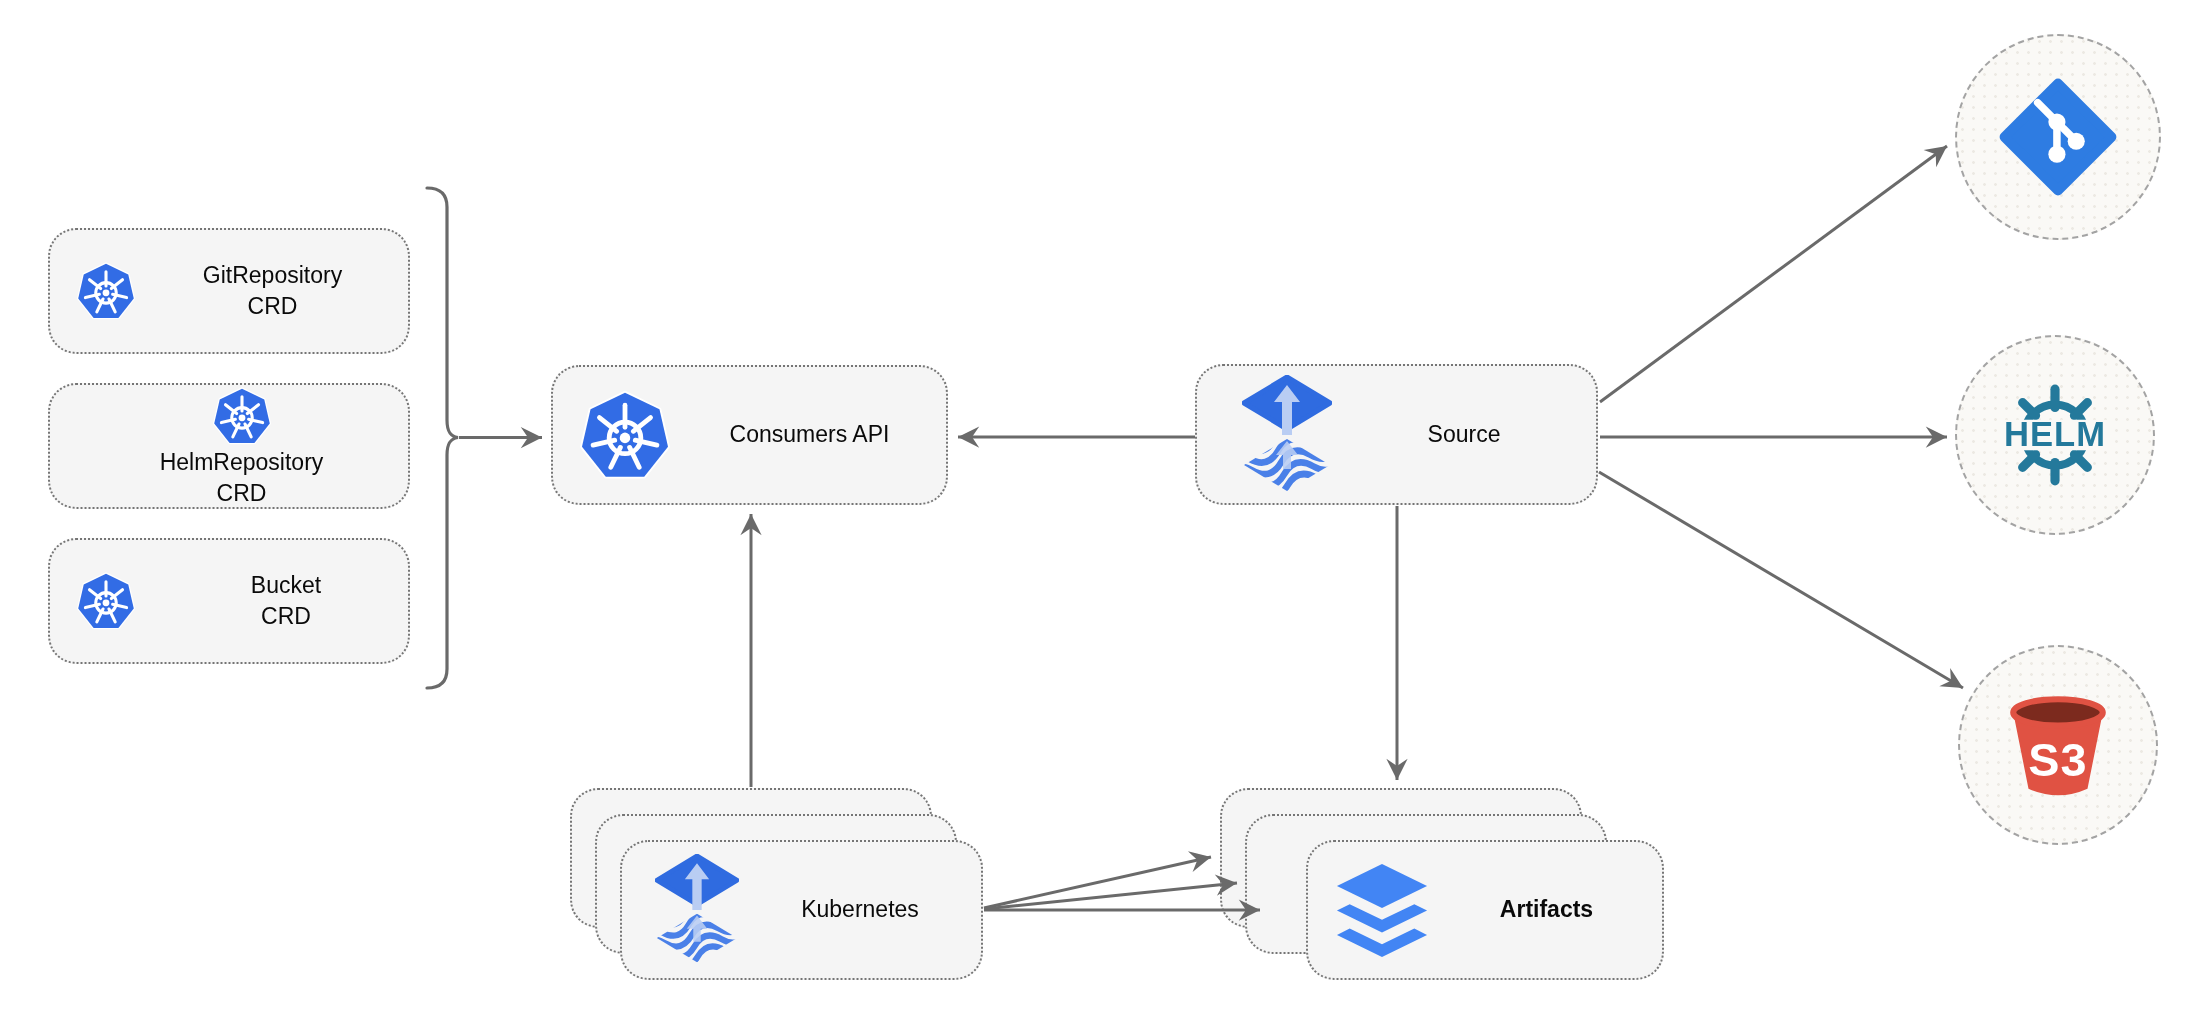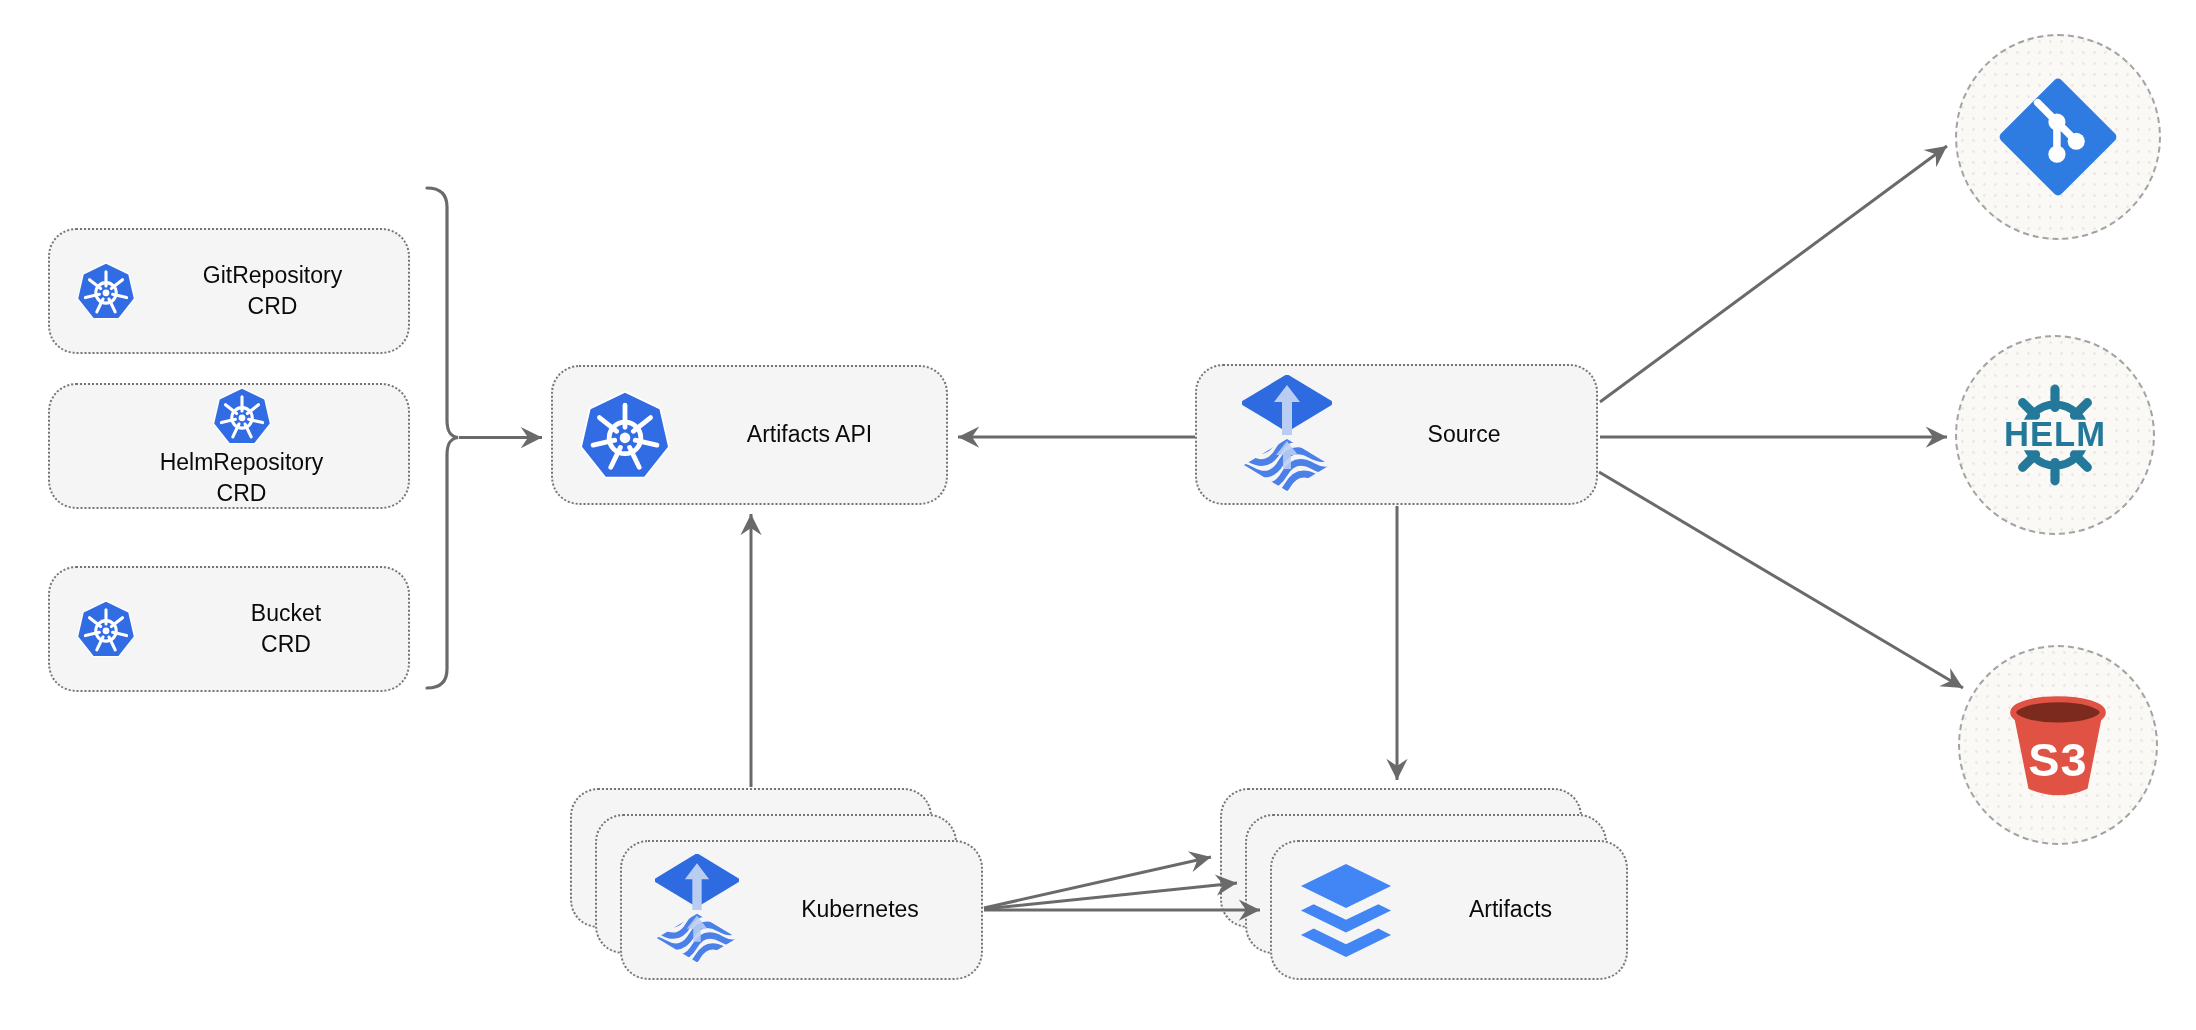--- a/index.html
+++ b/index.html
@@ -12,34 +12,34 @@
     position:absolute;box-sizing:border-box;background:#f5f5f5;
     border:2.6px dotted #757575;border-radius:28px;
     display:flex;align-items:center;
   }
   .node .label{
     flex:1;text-align:center;font-size:23px;line-height:1.35;color:#0a0a0a;
   }
   .icon{flex:0 0 auto;display:block;}
   
   .crd{left:48px;width:362px;height:126px;padding-left:25px;z-index:2;}
-  .crd-0{top:228px;} .crd-1{top:383px;flex-direction:column;} .crd-2{top:566px;gap:27px;}
+  .crd-0{top:228px;} .crd-1{top:383px;flex-direction:column;} .crd-2{top:538px;gap:27px;}
   
   .k8s-api{left:551px;top:365px;width:397px;height:140px;padding-left:24px;z-index:2;}
   
   .src-ctrl{left:1195px;top:364px;width:403px;height:141px;padding-left:45px;z-index:2;}
   
   .ghost{position:absolute;box-sizing:border-box;background:#f5f5f5;
     border:2.6px dotted #757575;border-radius:28px;width:362px;height:140px;}
   .consumers-back{left:570px;top:788px;z-index:1;}
   .consumers-mid{left:595px;top:814px;z-index:2;}
   .consumers{left:620px;top:840px;width:363px;height:140px;padding-left:33px;z-index:3;}
   .artifacts-back{left:1220px;top:788px;z-index:1;}
   .artifacts-mid{left:1245px;top:814px;z-index:2;}
-  .artifacts{left:1270px;top:840px;width:358px;height:140px;padding-left:25px;z-index:3;}
+  .artifacts{left:1306px;top:840px;width:358px;height:140px;padding-left:25px;z-index:3;font-weight:bold;}
   
   .ext{
     position:absolute;box-sizing:border-box;border:2.6px dashed #a3a3a3;border-radius:50%;
     background-color:#faf9f6;
     background-image:radial-gradient(circle,#ece9e3 1.3px, rgba(0,0,0,0) 1.5px);
     background-size:11px 11px;
     display:flex;align-items:center;justify-content:center;z-index:2;
   }
   .ext-git{left:1955px;top:34px;width:206px;height:206px;}
   .ext-helm{left:1955px;top:335px;width:200px;height:200px;}
@@ -156,21 +156,21 @@
     <div class="label">
       <div>Bucket</div>
       <div>CRD</div>
     </div>
   </div>
 
   <div class="node k8s-api">
     <svg class="icon" width="96" height="96">
         <use href="#icon-k8s"></use>
       </svg>
-    <div class="label">Artifacts API</div>
+    <div class="label">Consumers API</div>
   </div>
 
   <div class="node src-ctrl">
     <svg class="icon" width="90" height="120">
         <use href="#icon-flux"></use>
       </svg>
     <div class="label">
       <div>Source</div>
     </div>
   </div>

